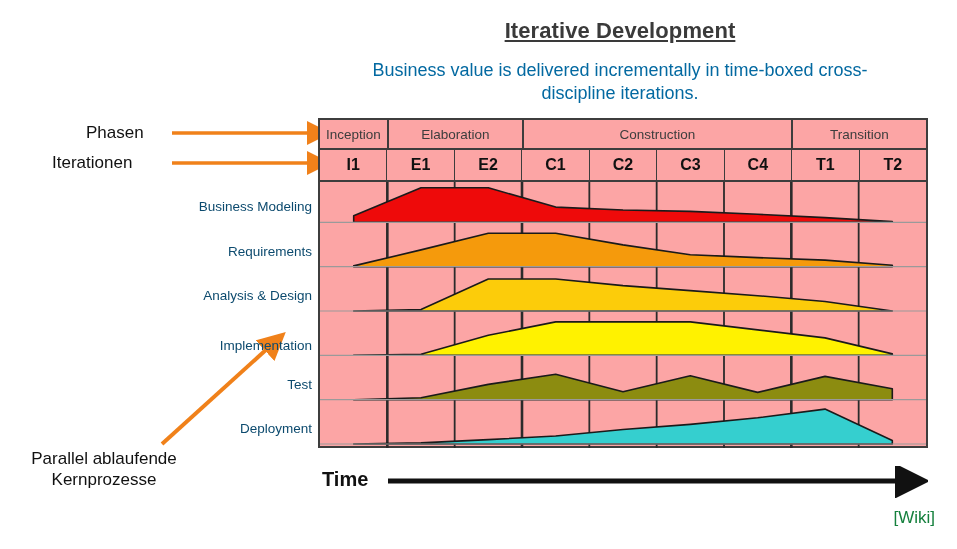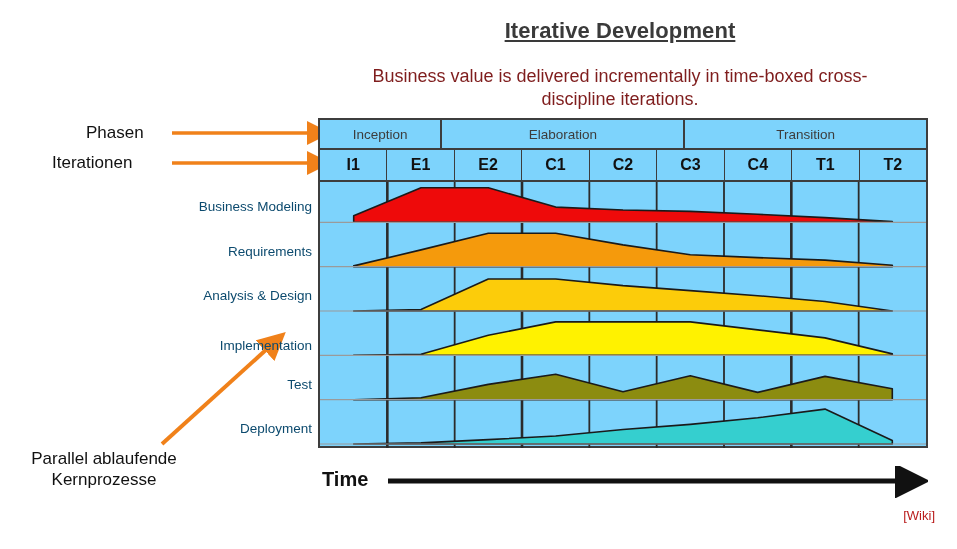--- a/index.html
+++ b/index.html
@@ -26,23 +26,23 @@
   }
   #main-title {
     font-size: 22px;
     font-weight: bold;
     color: #3a3a3a;
     text-decoration: underline;
     letter-spacing: 0.1px;
     line-height: 1.15;
   }
   #subtitle {
-    margin-top: 22px;
+    margin-top: 16px;
     font-size: 18px;
-    color: #7f1d1d;
+    color: #0369a1;
     line-height: 1.25;
   }
 
   
   .annot-label {
     position: absolute;
     font-size: 17px;
     color: #111111;
     white-space: nowrap;
   }
@@ -84,21 +84,21 @@
 
   
   #chart-frame {
     position: absolute;
     left: 318px;
     top: 118px;
     width: 610px;
     height: 330px;
     border: 2px solid #3d3d3d;
     box-sizing: border-box;
-    background: #7dd3fc;
+    background: #fca5a5;
   }
   #phase-row, #iteration-row {
     position: absolute;
     left: 0;
     width: 100%;
     display: flex;
     box-sizing: border-box;
   }
   #phase-row {
     top: 0;
@@ -164,22 +164,22 @@
     position: absolute;
     left: 70px;
     top: 0;
     }
 
   
   #attribution {
     position: absolute;
     right: 22px;
     top: 508px;
-    font-size: 13px;
-    color: #b91c1c;
+    font-size: 17px;
+    color: #15803d;
   }
 </style>
 </head>
 <body>
 
 <div id="title-block">
   <div id="main-title">Iterative Development</div>
   <div id="subtitle">Business value is delivered incrementally in time-boxed cross-discipline iterations.</div>
 </div>
 
@@ -196,20 +196,21 @@
   <line x1="172" y1="133" x2="310" y2="133" stroke="#F0811A" stroke-width="3.5" marker-end="url(#orange-head)"></line>
   <line x1="172" y1="163" x2="310" y2="163" stroke="#F0811A" stroke-width="3.5" marker-end="url(#orange-head)"></line>
   <line x1="162" y1="444" x2="268" y2="348" stroke="#F0811A" stroke-width="4" marker-end="url(#orange-head)"></line>
 </svg>
 
 <div id="chart-frame">
 
   <div id="phase-row">
       <div class="phase-cell" style="flex: 1 1 0%;">Inception</div>
       <div class="phase-cell" style="flex: 2 1 0%;">Elaboration</div>
+      <div class="phase-cell" style="flex: 4 1 0%;">Construction</div>
       <div class="phase-cell" style="flex: 2 1 0%;">Transition</div>
     </div>
   <div id="iteration-row">
       <div class="iteration-cell" style="flex: 1 1 0%;">I1</div>
       <div class="iteration-cell" style="flex: 1 1 0%;">E1</div>
       <div class="iteration-cell" style="flex: 1 1 0%;">E2</div>
       <div class="iteration-cell" style="flex: 1 1 0%;">C1</div>
       <div class="iteration-cell" style="flex: 1 1 0%;">C2</div>
       <div class="iteration-cell" style="flex: 1 1 0%;">C3</div>
       <div class="iteration-cell" style="flex: 1 1 0%;">C4</div>

